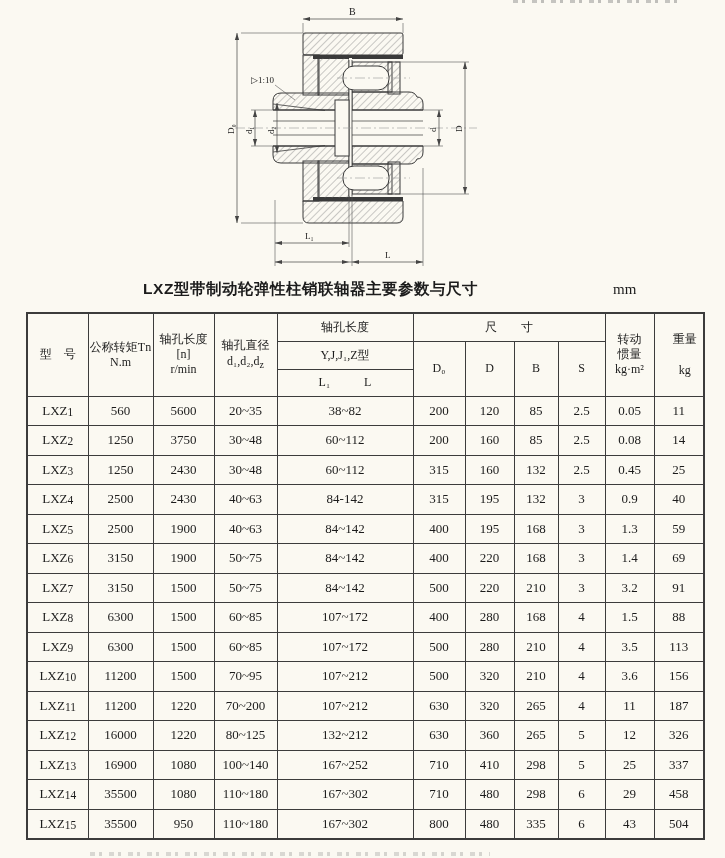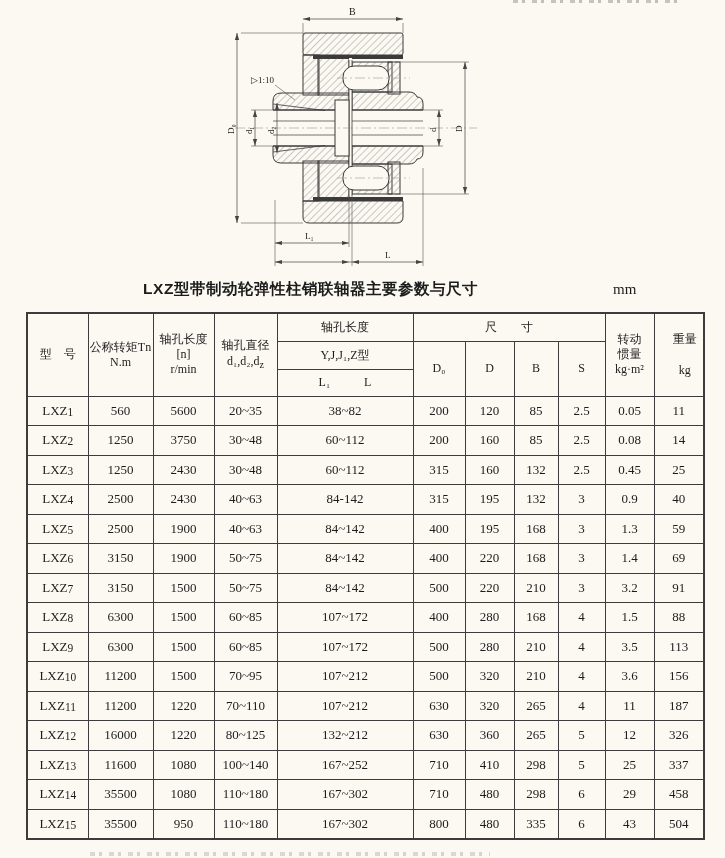--- a/index.html
+++ b/index.html
@@ -368,21 +368,21 @@
           <td>320</td>
           <td>210</td>
           <td>4</td>
           <td>3.6</td>
           <td>156</td>
         </tr>
         <tr>
           <td><span>LXZ</span><span class="mnum">11</span></td>
           <td>11200</td>
           <td>1220</td>
-          <td>70~110</td>
+          <td>70~200</td>
           <td>107~212</td>
           <td>630</td>
           <td>320</td>
           <td>265</td>
           <td>4</td>
           <td>11</td>
           <td>187</td>
         </tr>
         <tr>
           <td><span>LXZ</span><span class="mnum">12</span></td>
@@ -392,21 +392,21 @@
           <td>132~212</td>
           <td>630</td>
           <td>360</td>
           <td>265</td>
           <td>5</td>
           <td>12</td>
           <td>326</td>
         </tr>
         <tr>
           <td><span>LXZ</span><span class="mnum">13</span></td>
-          <td>11600</td>
+          <td>16900</td>
           <td>1080</td>
           <td>100~140</td>
           <td>167~252</td>
           <td>710</td>
           <td>410</td>
           <td>298</td>
           <td>5</td>
           <td>25</td>
           <td>337</td>
         </tr>

